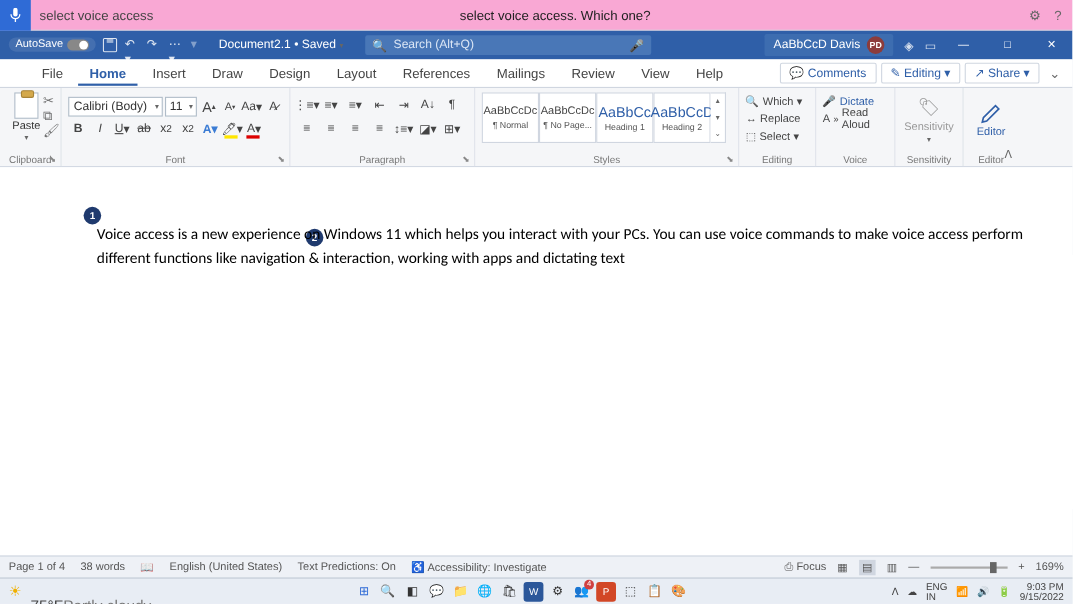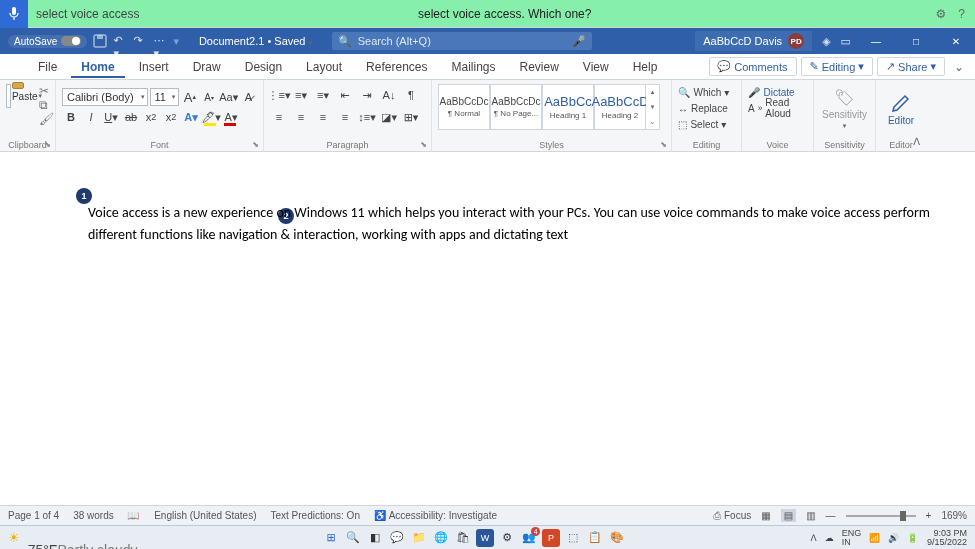--- a/index.html
+++ b/index.html
@@ -1,27 +1,27 @@
 <!DOCTYPE html>
 <html><head>
 <meta charset="utf-8">
 <style>
   * { box-sizing: border-box; margin: 0; padding: 0; font-family: "Segoe UI", Arial, sans-serif; }
   body { width: 975px; height: 549px; background: #f0f3f8; overflow: hidden; font-size: 12px; color: #333; }
   
   
-  .va-bar { height: 28px; background: #86efac; display: flex; align-items: center; border-bottom: 1px solid #d0d6e0; }
+  .va-bar { height: 28px; background: #f9a8d4; display: flex; align-items: center; border-bottom: 1px solid #d0d6e0; }
   .va-mic { width: 28px; height: 28px; background: #2f6bd6; display: flex; align-items: center; justify-content: center; color: white; }
   .va-input { flex: 0 0 380px; padding-left: 8px; font-size: 12px; color: #444; }
   .va-prompt { flex: 1; text-align: left; padding-left: 10px; font-size: 12px; color: #222; }
   .va-right { display:flex; gap:12px; padding-right:10px; color:#666; }
   
   
   .title-bar { height: 26px; background: #2f5fa8; display: flex; align-items: center; color: white; font-size: 11px; }
-  .title-left { display: flex; align-items: center; gap: 6px; padding-left: 8px; }
+  .title-left { display: flex; align-items: flex-start; gap: 6px; padding-left: 8px; }
   .auto-save { display:flex; align-items:center; gap:4px; font-size:10px; background:rgba(255,255,255,.1); padding:1px 6px; border-radius:10px;}
   .auto-save-toggle { width:20px; height:10px; background:#888; border-radius:5px; position:relative; }
   .auto-save-toggle::after { content:""; position:absolute; width:8px; height:8px; background:white; border-radius:50%; top:1px; right:1px; }
   .qat-icon { width:14px; height:14px; opacity:.85; }
   .title-center { flex: 0 0 auto; margin-left: 20px; font-size: 11px; }
   .search-box { margin-left: 20px; flex: 0 0 260px; height: 18px; background:#4977b7; border-radius: 2px; display:flex; align-items:center; padding:0 6px; gap:6px; font-size:11px; color:#dbe6f5; }
   .title-spacer { flex:1; }
   .title-right { display:flex; align-items:center; gap:10px; padding-right:4px; }
   .user-chip { display:flex; align-items:center; gap:6px; background:#3d6db0; padding:2px 8px; border-radius:2px; font-size:11px; }
   .user-avatar { width:16px; height:16px; background:#8c3c3c; border-radius:50%; display:flex; align-items:center; justify-content:center; font-size:8px; font-weight:bold; }
@@ -36,21 +36,21 @@
   .collapse { width:20px; text-align:center; color:#666; }
   
   
   .ribbon { height: 72px; background:#f5f6f8; border-bottom:1px solid #d0d6e0; display:flex; align-items:stretch; }
   .grp { border-right:1px solid #e0e4ea; display:flex; flex-direction:column; position:relative; padding:4px 6px 0; }
   .grp-label { position:absolute; bottom:1px; left:0; right:0; text-align:center; font-size:9px; color:#777; }
   .grp-dialog { position:absolute; bottom:2px; right:4px; font-size:8px; color:#888; }
   
   
   .grp-clip { width:56px; }
-  .paste-btn { display:flex; flex-direction:row; align-items:center; gap:1px; width:36px; }
+  .paste-btn { display:flex; flex-direction:column; align-items:center; gap:1px; width:36px; }
   .paste-icon { width:22px; height:24px; background:#fff; border:1px solid #b0bcc8; position:relative; }
   .paste-icon::before { content:""; position:absolute; top:-3px; left:5px; width:10px; height:5px; background:#d4a94c; border:1px solid #a88438; border-radius:2px; }
   .paste-lbl { font-size:10px; }
   .clip-side { position:absolute; top:4px; right:4px; display:flex; flex-direction:column; gap:2px; }
   .mini-icon { width:12px; height:12px; opacity:.7; }
   
   
   .grp-font { width:208px; }
   .font-row1 { display:flex; gap:2px; align-items:flex-end; height:22px; }
   .font-sel { width:90px; height:18px; border:1px solid #b0bcc8; font-size:11px; padding-left:4px; display:flex; align-items:center; justify-content:space-between; background:#fff;}

